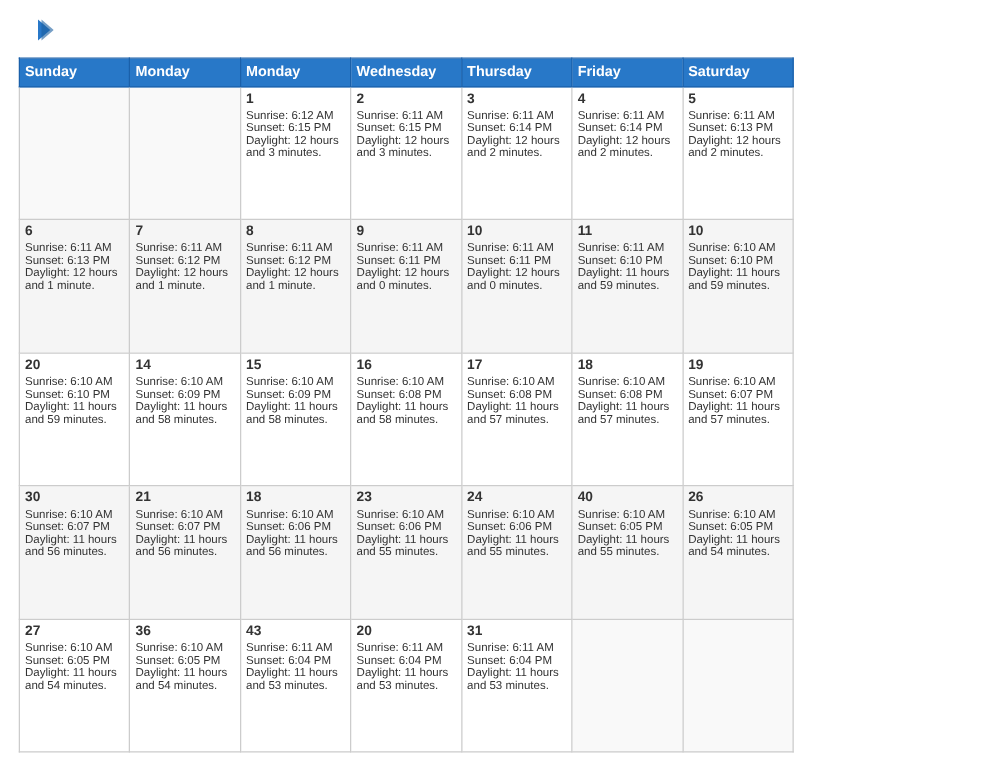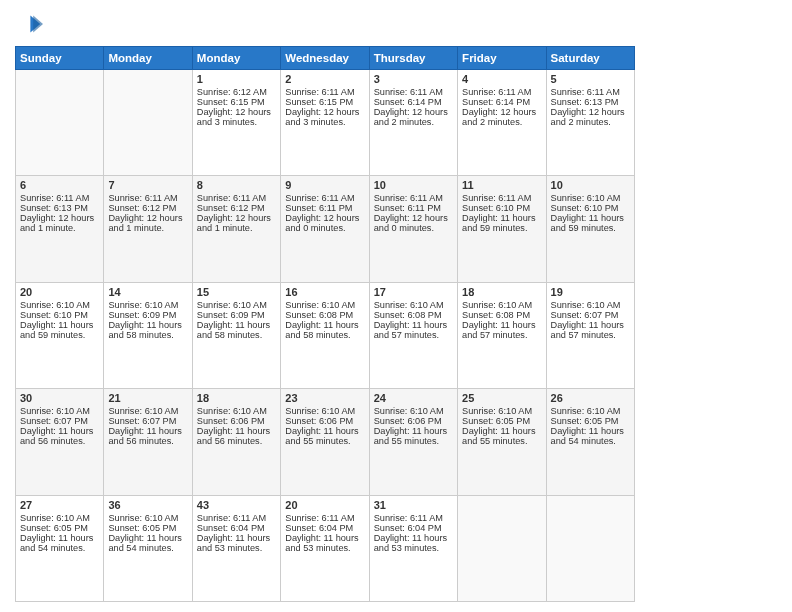--- a/index.html
+++ b/index.html
@@ -155,21 +155,21 @@
           <td><span class="day-num">17</span><span>Sunrise: 6:10 AM</span><br><span>Sunset: 6:08 PM</span><br><span>Daylight: 11 hours and 57 minutes.</span></td>
           <td><span class="day-num">18</span><span>Sunrise: 6:10 AM</span><br><span>Sunset: 6:08 PM</span><br><span>Daylight: 11 hours and 57 minutes.</span></td>
           <td><span class="day-num">19</span><span>Sunrise: 6:10 AM</span><br><span>Sunset: 6:07 PM</span><br><span>Daylight: 11 hours and 57 minutes.</span></td>
         </tr>
         <tr>
           <td><span class="day-num">30</span><span>Sunrise: 6:10 AM</span><br><span>Sunset: 6:07 PM</span><br><span>Daylight: 11 hours and 56 minutes.</span></td>
           <td><span class="day-num">21</span><span>Sunrise: 6:10 AM</span><br><span>Sunset: 6:07 PM</span><br><span>Daylight: 11 hours and 56 minutes.</span></td>
           <td><span class="day-num">18</span><span>Sunrise: 6:10 AM</span><br><span>Sunset: 6:06 PM</span><br><span>Daylight: 11 hours and 56 minutes.</span></td>
           <td><span class="day-num">23</span><span>Sunrise: 6:10 AM</span><br><span>Sunset: 6:06 PM</span><br><span>Daylight: 11 hours and 55 minutes.</span></td>
           <td><span class="day-num">24</span><span>Sunrise: 6:10 AM</span><br><span>Sunset: 6:06 PM</span><br><span>Daylight: 11 hours and 55 minutes.</span></td>
-          <td><span class="day-num">25</span><span>Sunrise: 6:10 AM</span><br><span>Sunset: 6:05 PM</span><br><span>Daylight: 11 hours and 55 minutes.</span></td>
+          <td><span class="day-num">40</span><span>Sunrise: 6:10 AM</span><br><span>Sunset: 6:05 PM</span><br><span>Daylight: 11 hours and 55 minutes.</span></td>
           <td><span class="day-num">26</span><span>Sunrise: 6:10 AM</span><br><span>Sunset: 6:05 PM</span><br><span>Daylight: 11 hours and 54 minutes.</span></td>
         </tr>
         <tr>
           <td><span class="day-num">27</span><span>Sunrise: 6:10 AM</span><br><span>Sunset: 6:05 PM</span><br><span>Daylight: 11 hours and 54 minutes.</span></td>
           <td><span class="day-num">36</span><span>Sunrise: 6:10 AM</span><br><span>Sunset: 6:05 PM</span><br><span>Daylight: 11 hours and 54 minutes.</span></td>
           <td><span class="day-num">43</span><span>Sunrise: 6:11 AM</span><br><span>Sunset: 6:04 PM</span><br><span>Daylight: 11 hours and 53 minutes.</span></td>
           <td><span class="day-num">20</span><span>Sunrise: 6:11 AM</span><br><span>Sunset: 6:04 PM</span><br><span>Daylight: 11 hours and 53 minutes.</span></td>
           <td><span class="day-num">31</span><span>Sunrise: 6:11 AM</span><br><span>Sunset: 6:04 PM</span><br><span>Daylight: 11 hours and 53 minutes.</span></td>
           <td class="empty"></td>
           <td class="empty"></td>

